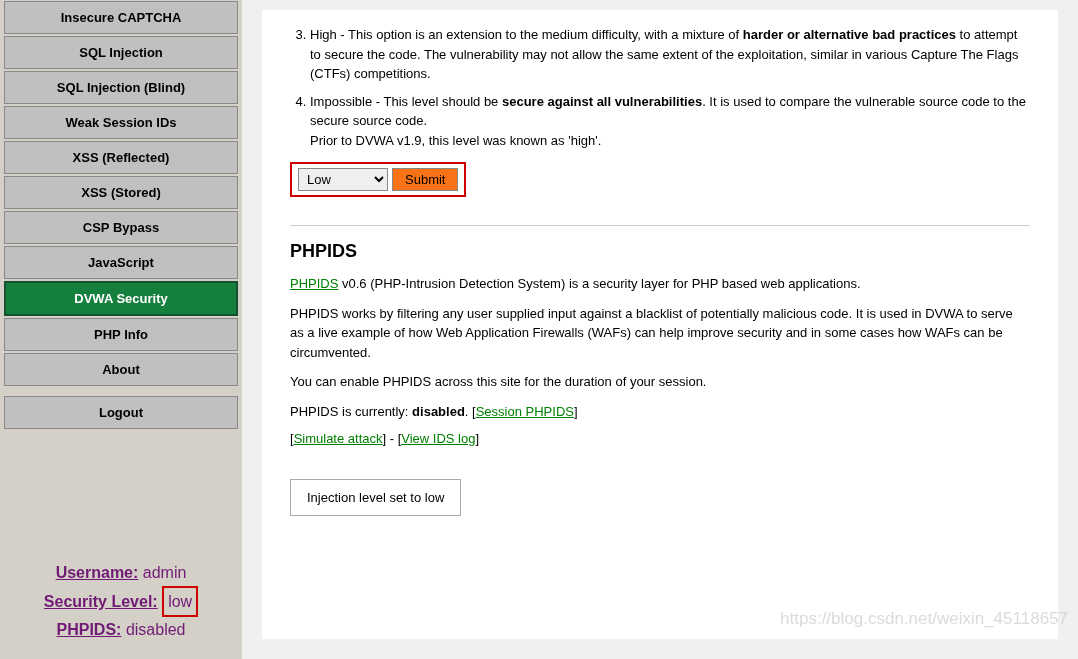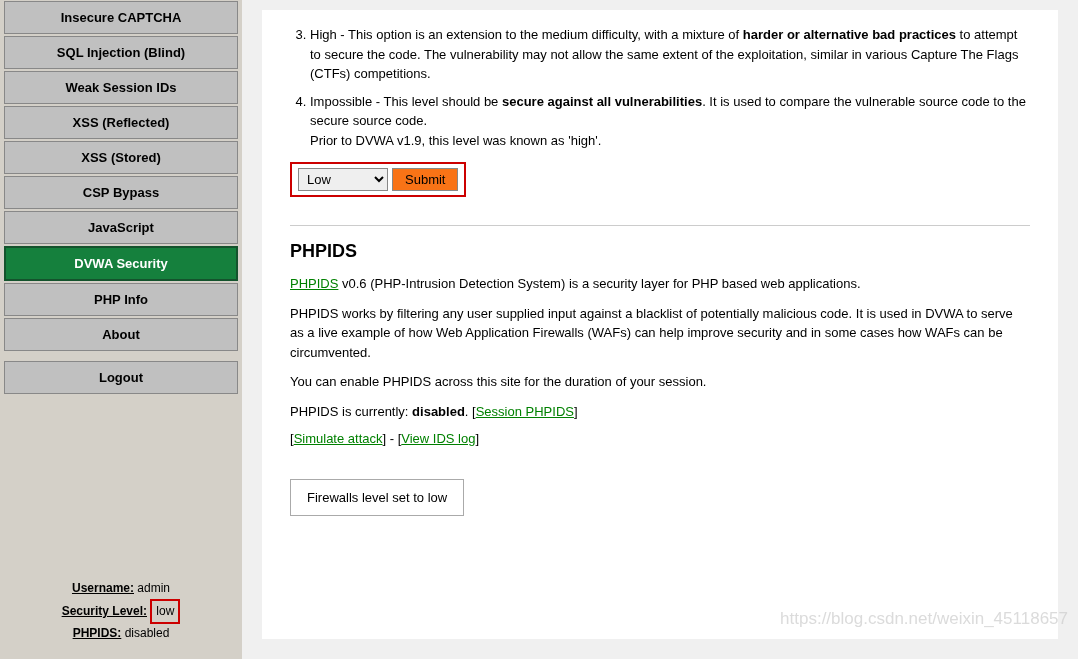--- a/index.html
+++ b/index.html
@@ -46,22 +46,22 @@
       height: 8px;
     }
 
     .sidebar-bottom {
       margin-top: auto;
       padding-bottom: 10px;
     }
 
     .sidebar-user-info {
       padding: 6px 8px;
-      font-size: 12px;
-      color: #000000;
+      font-size: 16px;
+      color: #701a75;
       line-height: 1.6;
     }
 
     .sidebar-user-info .label {
       font-weight: bold;
       text-decoration: underline;
     }
 
     .security-level-box {
       border: 2px solid #c00;
@@ -190,20 +190,21 @@
       font-size: 17px;
       color: #ccc;
       opacity: 0.7;
     }
   </style>
 </head>
 <body>
 
 <div class="sidebar">
   <div class="sidebar-item">Insecure CAPTCHA</div>
+  <div class="sidebar-item">SQL Injection</div>
   <div class="sidebar-item">SQL Injection (Blind)</div>
   <div class="sidebar-item">Weak Session IDs</div>
   <div class="sidebar-item">XSS (Reflected)</div>
   <div class="sidebar-item">XSS (Stored)</div>
   <div class="sidebar-item">CSP Bypass</div>
   <div class="sidebar-item">JavaScript</div>
   <div class="sidebar-item active">DVWA Security</div>
   <div class="sidebar-item">PHP Info</div>
   <div class="sidebar-item">About</div>
   <div class="sidebar-spacer"></div>
@@ -260,18 +261,18 @@
     <div class="body-text">You can enable PHPIDS across this site for the duration of your session.</div>
 
     <div class="phpids-status">
       <span>PHPIDS is currently: </span><strong>disabled</strong><span>. [</span><a class="enable-link">Session PHPIDS</a><span>]</span>
     </div>
 
     <div class="links-line">
       <span>[</span><a class="phpids-link">Simulate attack</a><span>] - [</span><a class="phpids-link">View IDS log</a><span>]</span>
     </div>
 
-    <div class="status-box">Firewalls level set to low</div>
+    <div class="status-box">Injection level set to low</div>
 
   </div>
 </div>
 
 <div class="watermark">https://blog.csdn.net/weixin_45118657</div>
 
 </body></html>

